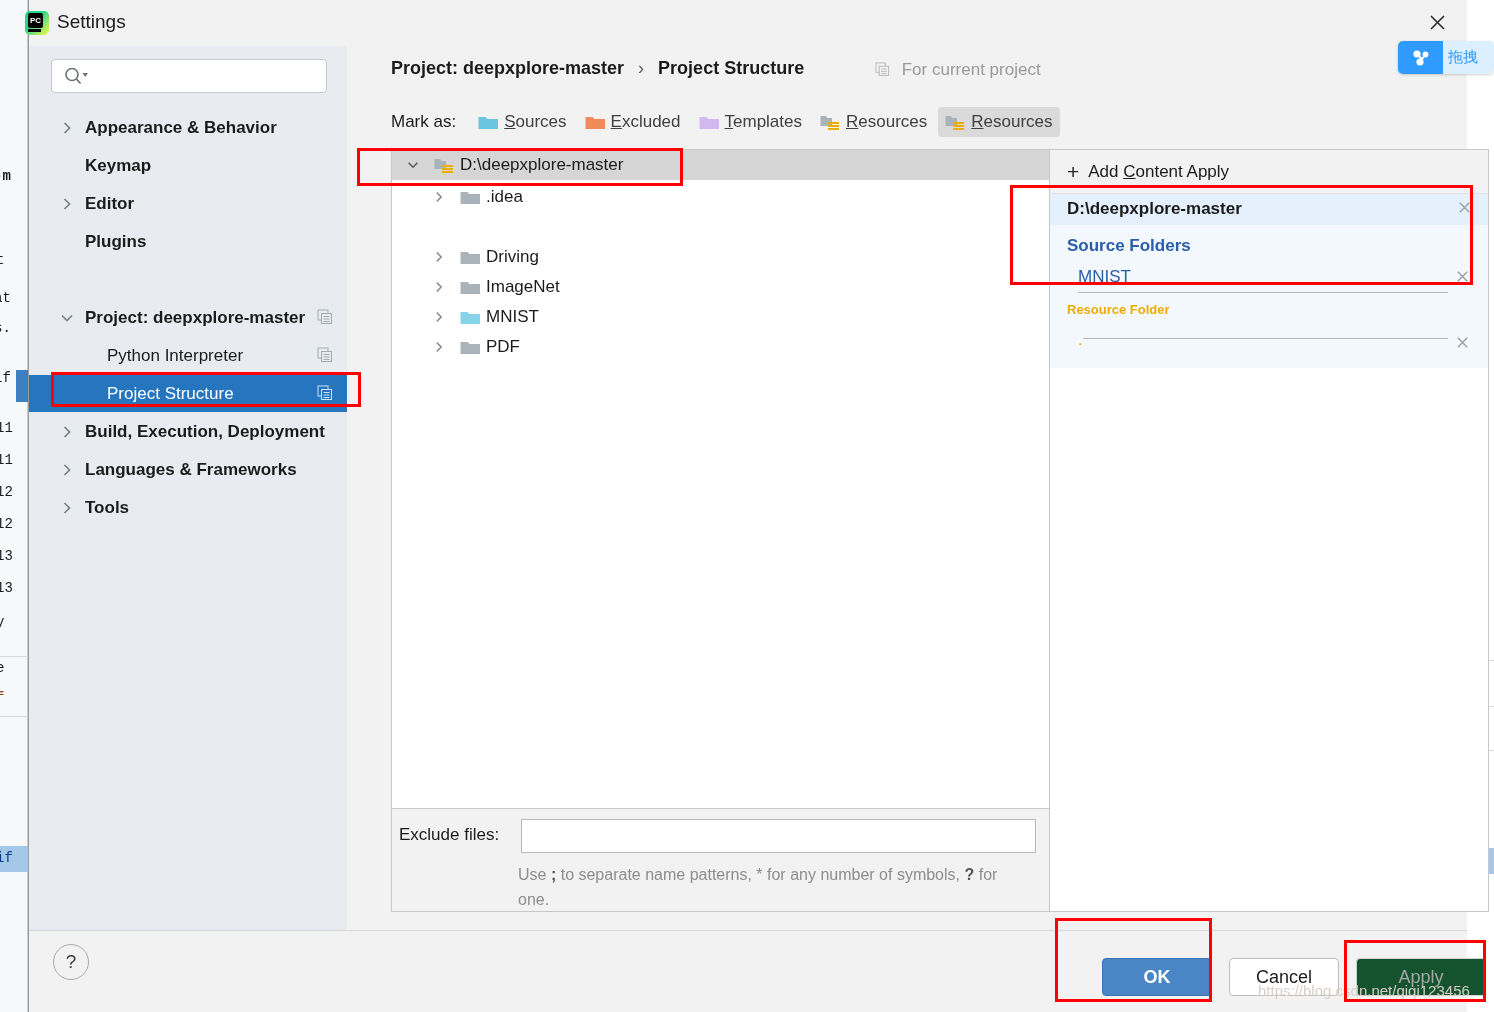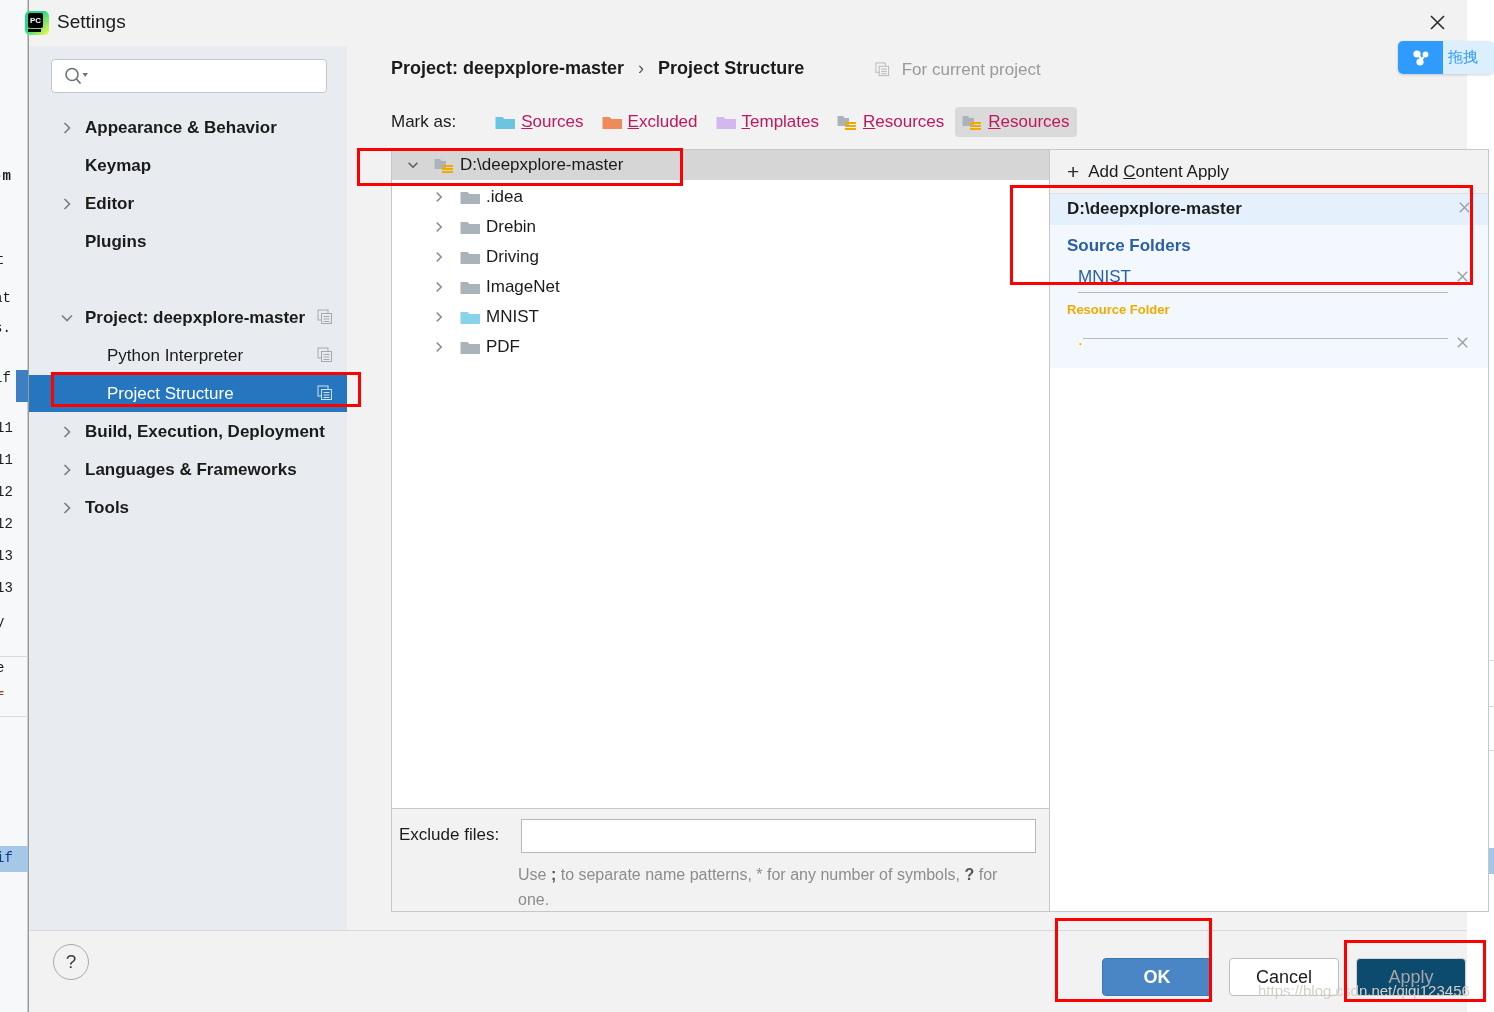--- a/index.html
+++ b/index.html
@@ -107,27 +107,27 @@
     position:absolute; left:44px; top:12px; font-size:18px; font-weight:bold; color:#1b1b1b;
     white-space:nowrap;
   }
   #breadcrumb .sep{ color:#5a5a5a; font-weight:normal; margin:0 9px; }
   #for-current{
     position:absolute; left:528px; top:14px; font-size:17px; color:#9a9a9a; white-space:nowrap;
   }
   #for-current .fc-icon{ display:inline-block; margin-right:7px; vertical-align:-2px; }
 
   #markas-bar{ position:absolute; left:44px; top:60px; height:32px; display:flex; align-items:center; }
-  #markas-label{ font-size:17px; color:#1b1b1b; margin-right:32px; }
+  #markas-label{ font-size:17px; color:#1b1b1b; margin-right:15px; }
   .mark-btn{
     display:flex; align-items:center; height:30px; padding:0 7px; margin-right:4px;
     border-radius:4px; cursor:pointer; white-space:nowrap;
   }
   .mark-btn.active{ background:#dadada; }
-  .mark-btn .mlabel{ font-size:17px; color:#be185d; }
+  .mark-btn .mlabel{ font-size:17px; color:#404040; }
   .mark-btn .mlabel u{ text-decoration:underline; }
   .folder-ic{ width:21px; height:16px; margin-right:5px; position:relative; flex:none; }
 
   #tree-panel{
     position:absolute; left:44px; top:103px; width:658px; height:660px;
     background:#ffffff; border:1px solid #c4c8cc; border-right:none;
   }
   .ft-row{ position:absolute; left:0; width:657px; height:30px; display:flex; align-items:center; }
   .ft-row.root{ background:#d6d6d6; }
   .ft-arrow{ position:absolute; width:14px; height:14px; }
@@ -193,21 +193,21 @@
     border:1px solid #a9a9a9; color:#3c3c3c; font-size:19px; text-align:center; line-height:34px;
     cursor:pointer; background:#f2f2f2;
   }
   .dlg-btn{
     position:absolute; top:28px; height:38px; border-radius:4px; font-size:18px;
     display:flex; align-items:center; justify-content:center; cursor:pointer;
     font-family:"Liberation Sans", sans-serif;
   }
   #ok-btn{ left:1073px; width:110px; background:#4a86c5; color:#fff; border:1px solid #3a76b4; font-weight:bold; }
   #cancel-btn{ left:1200px; width:110px; background:#ffffff; color:#1b1b1b; border:1px solid #bdbdbd; }
-  #apply-btn{ left:1327px; width:110px; background:#0c4a6e; color:#a6a6a6; border:1px solid #d2d2d2; }
+  #apply-btn{ left:1327px; width:130px; background:#14532d; color:#a6a6a6; border:1px solid #d2d2d2; }
 
   #watermark{
     position:absolute; left:1258px; top:982px; font-size:15px; color:#d6cfc8; white-space:nowrap;
     font-family:"Liberation Sans", sans-serif;
   }
 
   
   #baidu-widget{
     position:absolute; left:1398px; top:41px; width:96px; height:33px; display:flex; align-items:center;
     border-radius:5px; overflow:hidden; box-shadow:0 1px 3px rgba(0,0,0,.18);
@@ -466,29 +466,20 @@
       <div class="ft-row" style="top:32px">
         <span class="ft-arrow" style="left:40px;top:8px"><svg width="14" height="14" viewBox="0 0 16 16">
               <path d="M5.5 3 L10.5 8 L5.5 13" stroke="#8b8f93" stroke-width="1.8" fill="none"></path>
             </svg></span>
         <span class="ft-folder" style="left:68px;top:7px"><svg width="21" height="16" viewBox="0 0 21 16">
               <path d="M0.5 3 L0.5 15 L20 15 L20 5 L9.5 5 L7.5 3 Z" fill="#aab3b9"></path>
             </svg></span>
         <span class="ft-label" style="left:94px">.idea</span>
       </div>
 
-      <div class="ft-row" style="top:62px">
-        <span class="ft-arrow" style="left:40px;top:8px"><svg width="14" height="14" viewBox="0 0 16 16">
-              <path d="M5.5 3 L10.5 8 L5.5 13" stroke="#8b8f93" stroke-width="1.8" fill="none"></path>
-            </svg></span>
-        <span class="ft-folder" style="left:68px;top:7px"><svg width="21" height="16" viewBox="0 0 21 16">
-              <path d="M0.5 3 L0.5 15 L20 15 L20 5 L9.5 5 L7.5 3 Z" fill="#aab3b9"></path>
-            </svg></span>
-        <span class="ft-label" style="left:94px">Drebin</span>
-      </div>
 
       <div class="ft-row" style="top:92px">
         <span class="ft-arrow" style="left:40px;top:8px"><svg width="14" height="14" viewBox="0 0 16 16">
               <path d="M5.5 3 L10.5 8 L5.5 13" stroke="#8b8f93" stroke-width="1.8" fill="none"></path>
             </svg></span>
         <span class="ft-folder" style="left:68px;top:7px"><svg width="21" height="16" viewBox="0 0 21 16">
               <path d="M0.5 3 L0.5 15 L20 15 L20 5 L9.5 5 L7.5 3 Z" fill="#aab3b9"></path>
             </svg></span>
         <span class="ft-label" style="left:94px">Driving</span>
       </div>

